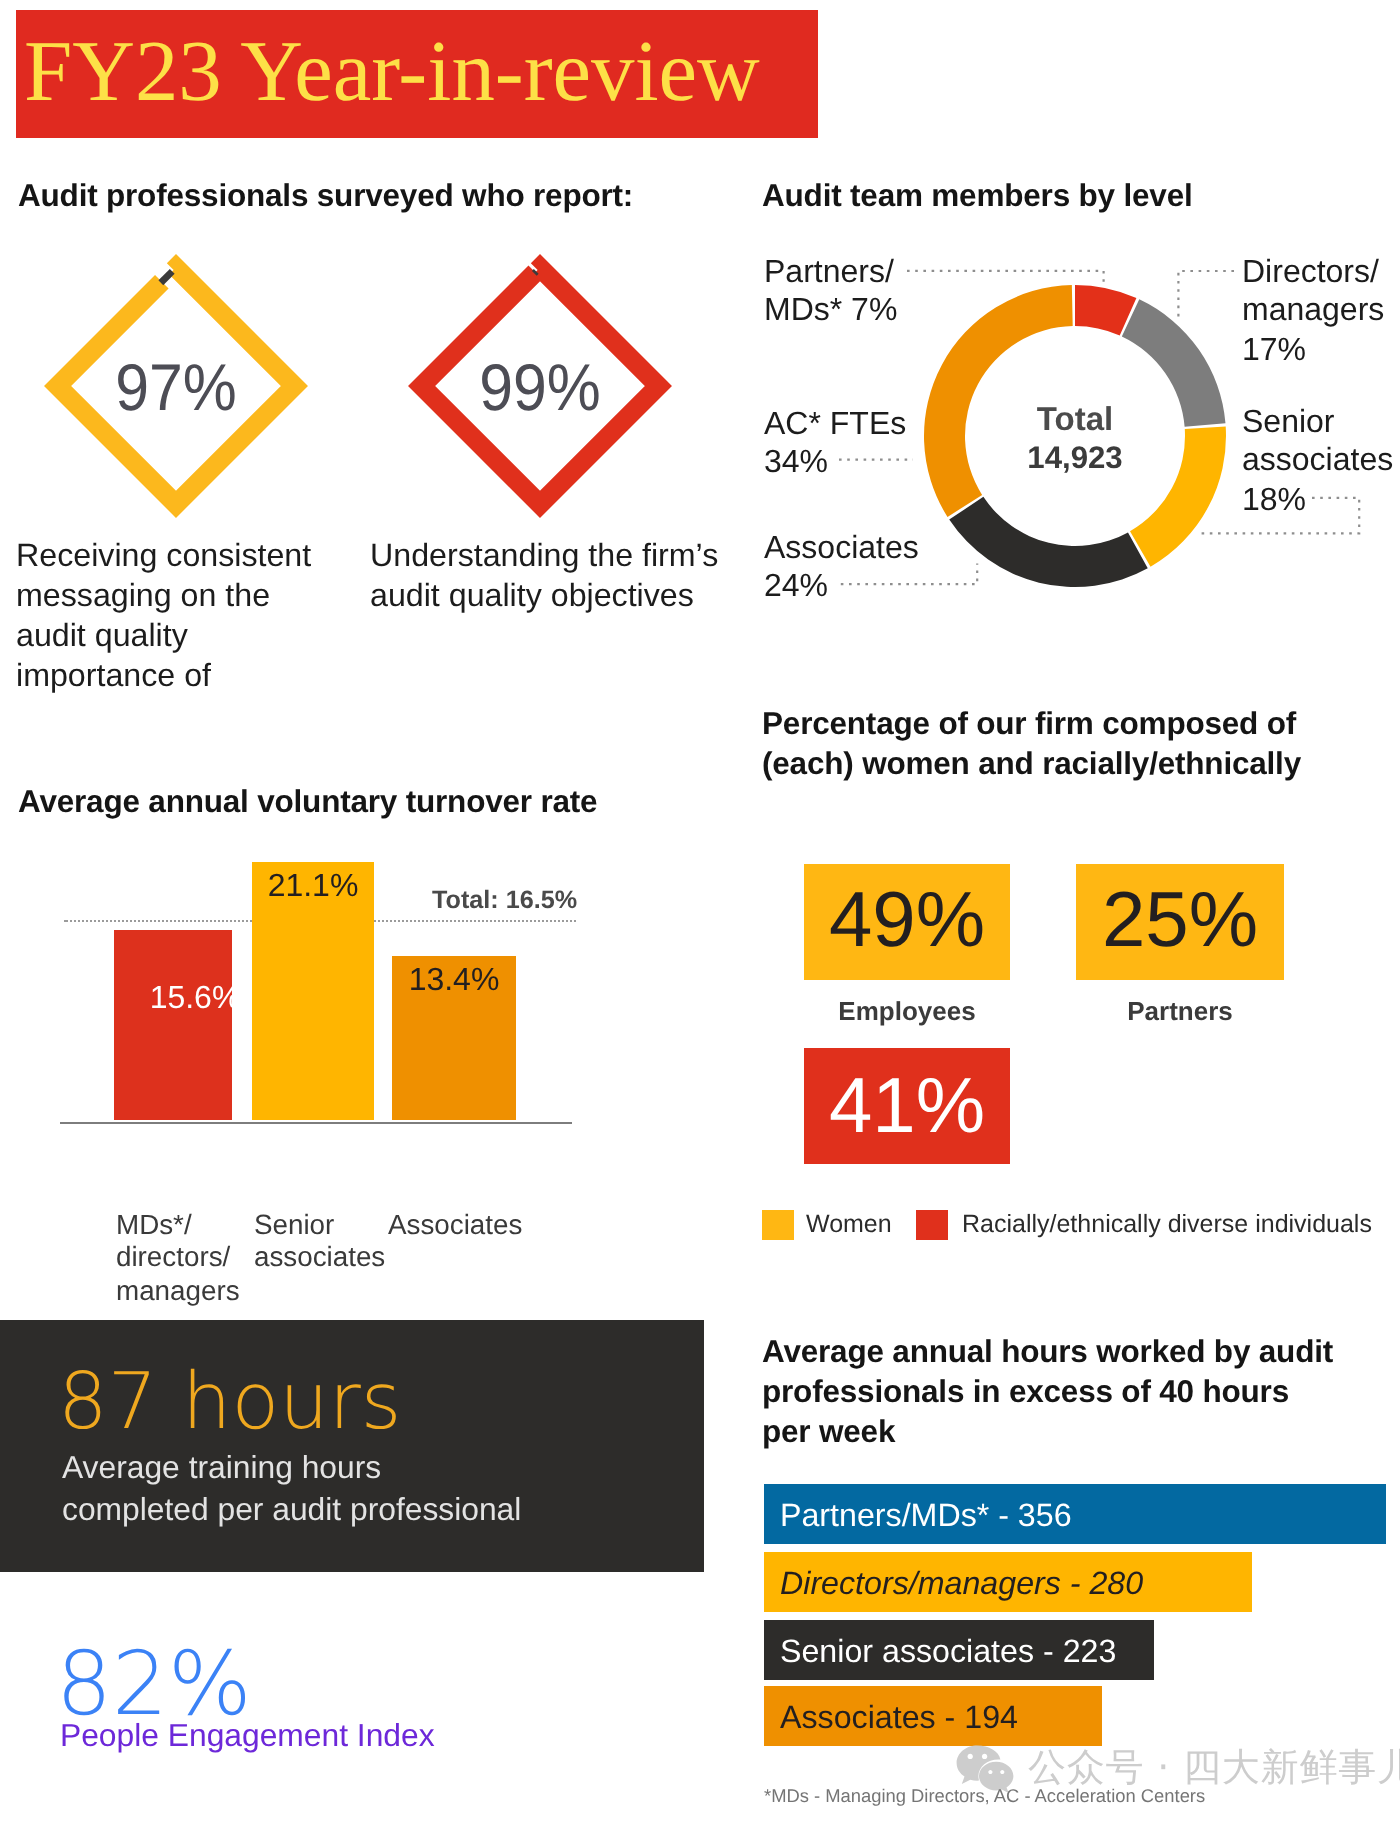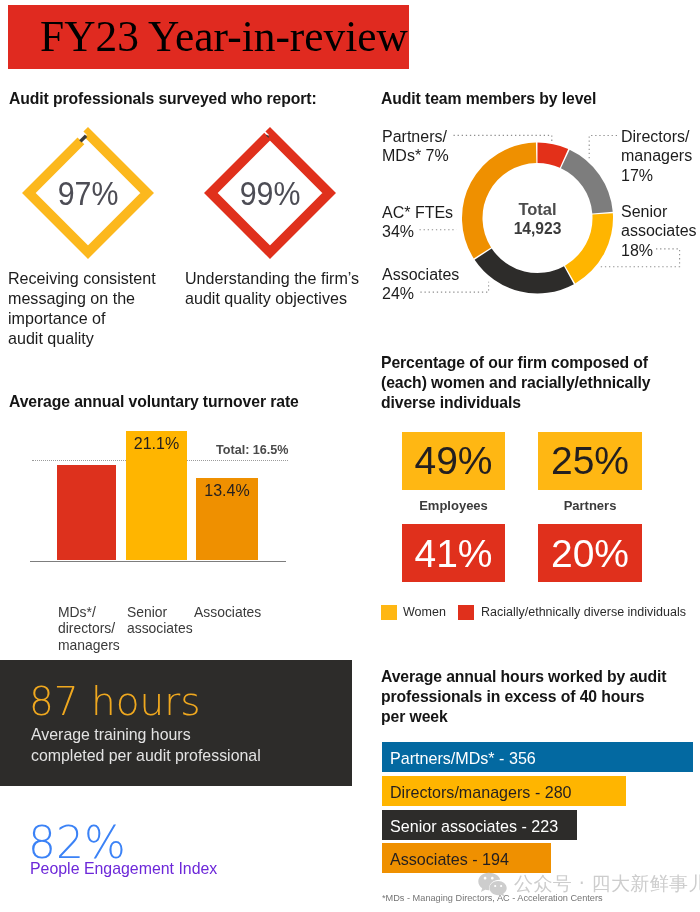--- a/index.html
+++ b/index.html
@@ -5,22 +5,22 @@
 <style>
   html,body{margin:0;padding:0;}
   body{width:700px;height:912px;background:#ffffff;position:relative;
        font-family:"Liberation Sans",sans-serif;color:#231f20;overflow:hidden;
        -webkit-font-smoothing:antialiased;}
   .abs{position:absolute;}
   .nw{white-space:nowrap;}
 
   
   #banner{left:8px;top:5px;width:401px;height:64px;background:#e02a20;}
-  #banner-title{position:absolute;left:32px;top:6px;font-family:"Liberation Serif",serif;
-      font-size:43.4px;line-height:50px;color:#000000;white-space:nowrap;}
+  #banner-title{position:absolute;left:4px;top:6px;font-family:"Liberation Serif",serif;
+      font-size:43.4px;line-height:50px;color:#fde047;white-space:nowrap;}
 
   
   .sec-h{font-size:15.75px;font-weight:bold;color:#151515;line-height:20px;letter-spacing:-0.1px;white-space:nowrap;}
 
   
   .gauge{position:absolute;}
   .gauge .pcttxt{position:absolute;left:0;top:0;width:100%;height:100%;
      display:flex;align-items:center;justify-content:center;
      font-size:33px;color:#4d4d55;font-weight:400;}
   .gauge .pcttxt > span{display:inline-block;transform:scaleX(0.92) translateY(1px);}
@@ -83,22 +83,22 @@
       <path d="M 67.16 13.64 L 68.11 12.69" fill="none" stroke="#3b3b3b" stroke-width="3.4"></path>
     </svg>
   <div class="pcttxt">
       <span>99%</span>
     </div>
 </div>
 
 <div class="abs cap" id="cap0" style="left:8px;top:268px;">
     <div>Receiving consistent</div>
     <div>messaging on the</div>
+    <div>audit quality</div>
     <div>importance of</div>
-    <div>audit quality</div>
   </div>
 <div class="abs cap" id="cap1" style="left:185px;top:268px;">
     <div>Understanding the firm’s</div>
     <div>audit quality objectives</div>
   </div>
 
 <div class="abs sec-h nw" style="left:381px;top:89px;">Audit team members by level</div>
 <svg class="abs" id="donut" style="left:375px;top:115px;" width="325" height="200" viewBox="0 0 325 200">
     <path d="M 162.5 27.5 A 75.5 75.5 0 0 1 193.2086165522229 34.02731794798363 L 184.87051536916903 52.75499982965695 A 55 55 0 0 0 162.5 48 Z" fill="#e33019"></path>
     <path d="M 194.646336513163 34.68555753881553 A 75.5 75.5 0 0 1 237.73521087333756 96.6823228284102 L 217.30710725872274 98.39771861672266 A 55 55 0 0 0 185.91786103607902 53.23451211436893 Z" fill="#7d7d7d"></path>
@@ -132,36 +132,32 @@
       <div>34%</div>
     </div>
   </div>
 
 <div class="abs sec-h nw" style="left:9px;top:392px;">Average annual voluntary turnover rate</div>
 <div class="abs" id="turnover" style="left:0px;top:410px;width:360px;height:215px;"></div>
 
 <div class="abs sec-h" id="divh" style="left:381px;top:353px;width:300px;">
     <div>Percentage of our firm composed of</div>
     <div>(each) women and racially/ethnically</div>
-    <div>diverse individuals</div>
   </div>
 <div class="abs" id="diversity" style="left:0;top:0;width:700px;height:876px;pointer-events:none;">
     <div class="dbox" style="left: 402px; top: 432px; width: 103px; height: 57.5px; background: rgb(255, 183, 19);">
       <span style="color: rgb(35, 31, 32);">49%</span>
     </div>
     <div class="dcol" style="left: 402px; top: 497.5px; width: 103px;">Employees</div>
     <div class="dbox" style="left: 538px; top: 432px; width: 104px; height: 57.5px; background: rgb(255, 183, 19);">
       <span style="color: rgb(35, 31, 32);">25%</span>
     </div>
     <div class="dcol" style="left: 538px; top: 497.5px; width: 104px;">Partners</div>
     <div class="dbox" style="left: 402px; top: 524px; width: 103px; height: 58px; background: rgb(224, 48, 28);">
       <span style="color: rgb(255, 255, 255);">41%</span>
-    </div>
-    <div class="dbox" style="left: 538px; top: 524px; width: 104px; height: 58px; background: rgb(224, 48, 28);">
-      <span style="color: rgb(255, 255, 255);">20%</span>
     </div>
     <div class="abs" style="left: 381px; top: 605px; width: 16px; height: 15px; background: rgb(255, 183, 19);"></div>
     <div class="legtxt" style="left: 403px; top: 605px;">Women</div>
     <div class="abs" style="left: 458px; top: 605px; width: 16px; height: 15px; background: rgb(224, 48, 28);"></div>
     <div class="legtxt" style="left: 481px; top: 605px;">Racially/ethnically diverse individuals</div>
   </div>
 
 <div class="abs" id="darkpanel">
   <div id="hoursbig">87 hours</div>
   <div class="hline" style="top:66px;">Average training hours</div>
@@ -172,21 +168,21 @@
 
 <div class="abs sec-h" id="hoursh" style="left:381px;top:667px;width:300px;">
     <div>Average annual hours worked by audit</div>
     <div>professionals in excess of 40 hours</div>
     <div>per week</div>
   </div>
 <div class="abs" id="hoursbars" style="left:0;top:0;width:700px;height:912px;pointer-events:none;">
     <div class="hbar" style="left: 382px; top: 742px; width: 310.788px; height: 30px; background: #0369a1;">
       <span style="color: rgb(255, 255, 255); top: 7px;">Partners/MDs* - 356</span>
     </div>
-    <div class="hbar" style="left: 382px; top: 775.8px; width: 244.44px; height: 30px; background: rgb(255, 181, 0);">
+    <div class="hbar" style="left: 382px; top: 775.8px; width: 244.44px; height: 30px; background: rgb(255, 181, 0); font-style: italic;">
       <span style="color: rgb(35, 31, 32); top: 7px;">Directors/managers - 280</span>
     </div>
     <div class="hbar" style="left: 382px; top: 809.6px; width: 194.679px; height: 30px; background: rgb(45, 44, 42);">
       <span style="color: rgb(255, 255, 255); top: 7px;">Senior associates - 223</span>
     </div>
     <div class="hbar" style="left: 382px; top: 843.4px; width: 169.362px; height: 30px; background: rgb(239, 144, 0);">
       <span style="color: rgb(35, 31, 32); top: 7px;">Associates - 194</span>
     </div>
   </div>
 
@@ -203,21 +199,21 @@
     <path d="M 453.5 135.4 L 551.8 135.4 L 551.8 141.5" fill="none" stroke="#8e8e8e" stroke-width="1.1" stroke-dasharray="1.3 2.8"></path>
     <path d="M 617 135.5 L 589.2 135.5 L 589.2 160" fill="none" stroke="#8e8e8e" stroke-width="1.1" stroke-dasharray="1.3 2.8"></path>
     <path d="M 656 248.9 L 679.6 248.9 L 679.6 266.7 L 599 266.7" fill="none" stroke="#8e8e8e" stroke-width="1.1" stroke-dasharray="1.3 2.8"></path>
     <path d="M 420.4 292.1 L 488.6 292.1 L 488.6 281.8" fill="none" stroke="#8e8e8e" stroke-width="1.1" stroke-dasharray="1.3 2.8"></path>
     <path d="M 419.5 229.8 L 456.5 229.8" fill="none" stroke="#8e8e8e" stroke-width="1.1" stroke-dasharray="1.3 2.8"></path>
   </svg>
 <div class="abs" style="left: 30px; top: 560.5px; width: 256px; height: 1px; background: rgb(125, 125, 125);"></div>
 <div class="abs" style="left: 32px; top: 460px; width: 256px; height: 0px; border-top: 1.6px dotted rgb(155, 155, 155);"></div>
 <div class="abs totallbl" style="left: 216px; top: 443px;">Total: 16.5%</div>
 <div class="abs" style="left: 57px; top: 465.028px; width: 59px; height: 95.472px; background: rgb(221, 49, 29);"></div>
-<div class="abs barval" style="left: 57px; top: 443px; width: 81px; text-align: center; color: rgb(255, 255, 255);">15.6%</div>
+<div class="abs barval" style="left: 57px; top: 491px; width: 81px; text-align: center; color: rgb(255, 255, 255);">15.6%</div>
 <div class="abs barcat" style="left: 58px; top: 564.5px;">
     <div>MDs*/</div>
     <div>directors/</div>
     <div>managers</div>
   </div>
 <div class="abs" style="left: 126px; top: 431.368px; width: 61px; height: 129.132px; background: rgb(255, 181, 0);"></div>
 <div class="abs barval" style="left: 126px; top: 435.368px; width: 61px; text-align: center; color: rgb(35, 31, 32);">21.1%</div>
 <div class="abs barcat" style="left: 127px; top: 564.5px;">
     <div>Senior</div>
     <div>associates</div>

